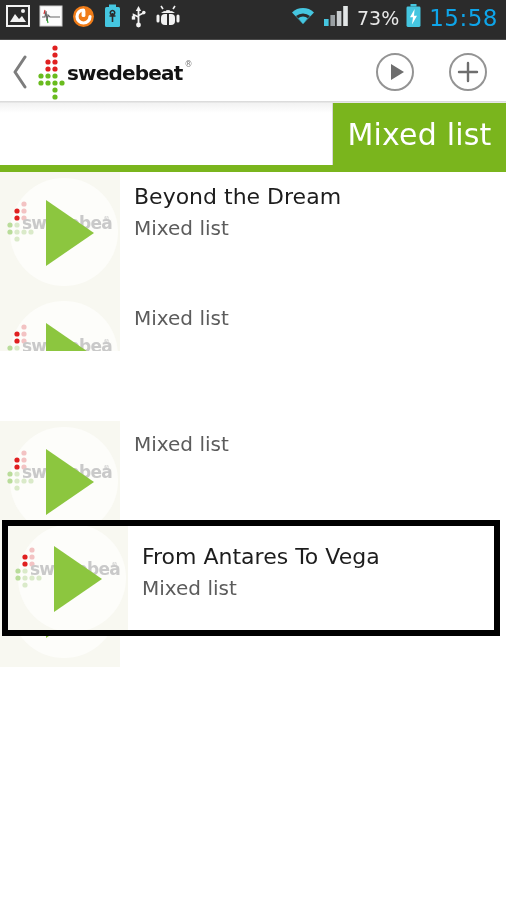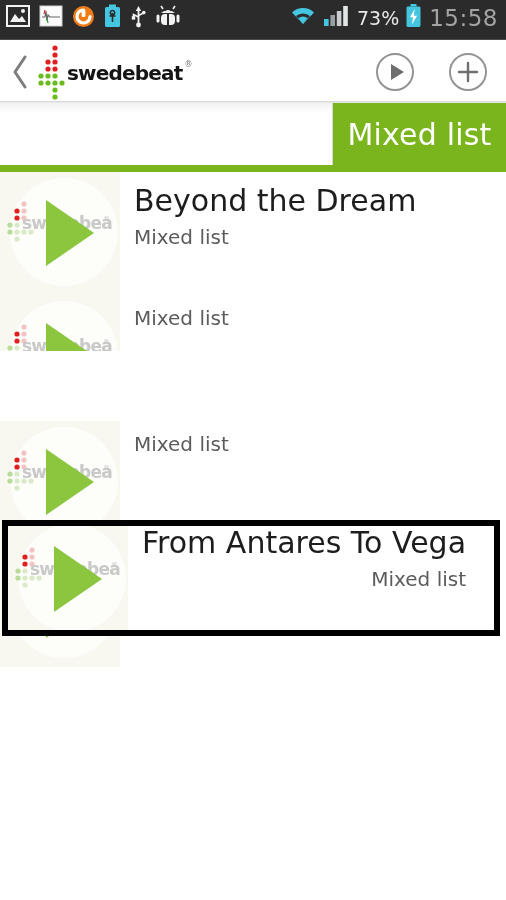--- a/index.html
+++ b/index.html
@@ -17,21 +17,21 @@
     background:#2b2b2b;
     display:flex; align-items:center;
     padding:0 8px 4px 6px;
     position:relative;
   }
   .sb-left{ display:flex; align-items:center; gap:9px; flex:1; }
   .sb-right{ display:flex; align-items:center; gap:7px; }
   .sb-ico{ display:block; }
 
   .sb-clock{
-    color:#a3a3a3; font-size:23px; letter-spacing:0.5px;
+    color:#0ea5e9; font-size:23px; letter-spacing:0.5px;
     font-family:"DejaVu Sans", sans-serif; line-height:1;
     padding-left:1px;
   }
   .sb-pct{
     color:#e8e8e8; font-size:19px; line-height:1;
     font-family:"DejaVu Sans", sans-serif;
   }
   .sb-divider{
     position:absolute; left:0; bottom:0; width:506px; height:1px;
     background:#4a4a4a;
@@ -111,21 +111,21 @@
     opacity:1;
   }
   .thumb-play{
     position:absolute; left:44px; top:26px;
   }
   .row-text{
     padding-left:14px; padding-top:13px;
     display:flex; flex-direction:column; gap:10px;
   }
   .row-title{
-    font-size:30px; color:#1d1d1d; line-height:1.05;
+    font-size:22px; color:#1d1d1d; line-height:1.05;
     font-family:"DejaVu Sans", sans-serif; font-weight:400;
     white-space:nowrap;
   }
   .row-sub{
     font-size:20px; color:#5c5c5c; line-height:1.05;
     font-family:"DejaVu Sans", sans-serif; font-weight:400;
   }
 
   
   .row-clipped{ height:56px; overflow:hidden; }
@@ -137,21 +137,21 @@
     left:2px; top:348px; width:498px; height:116px;
     border:6px solid #000000;
     background:#ffffff;
     z-index:5; overflow:hidden;
   }
   .selection-box .row{ height:104px; width:486px; }
   .selection-box .thumb{ height:104px; }
   .selection-box .thumb-circle{ top:-2px; }
   .selection-box .thumb-wm{ top:20px; }
   .selection-box .thumb-play{ top:18px; }
-  .selection-box .row-text{ padding-top:1px;align-items:flex-end; }
+  .selection-box .row-text{ padding-top:19px; }
 
   .gap-blank{ width:506px; height:70px; background:#ffffff; }
   .filler{ width:506px; background:#ffffff; }
 </style>
 </head>
 <body>
 
 <div class="statusbar">
   <div class="sb-left">
 

